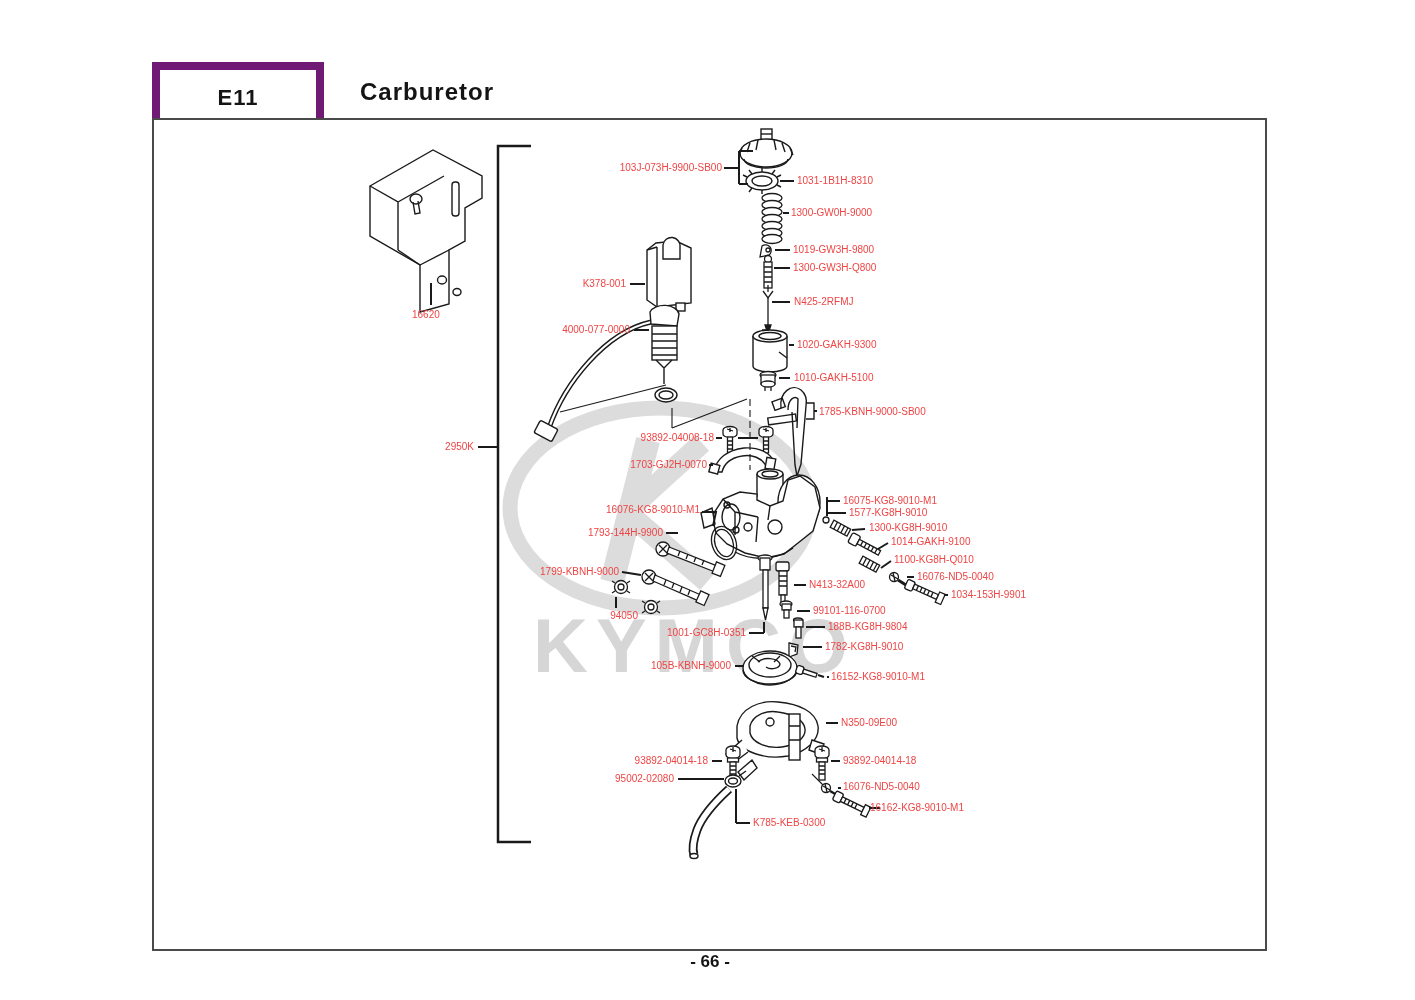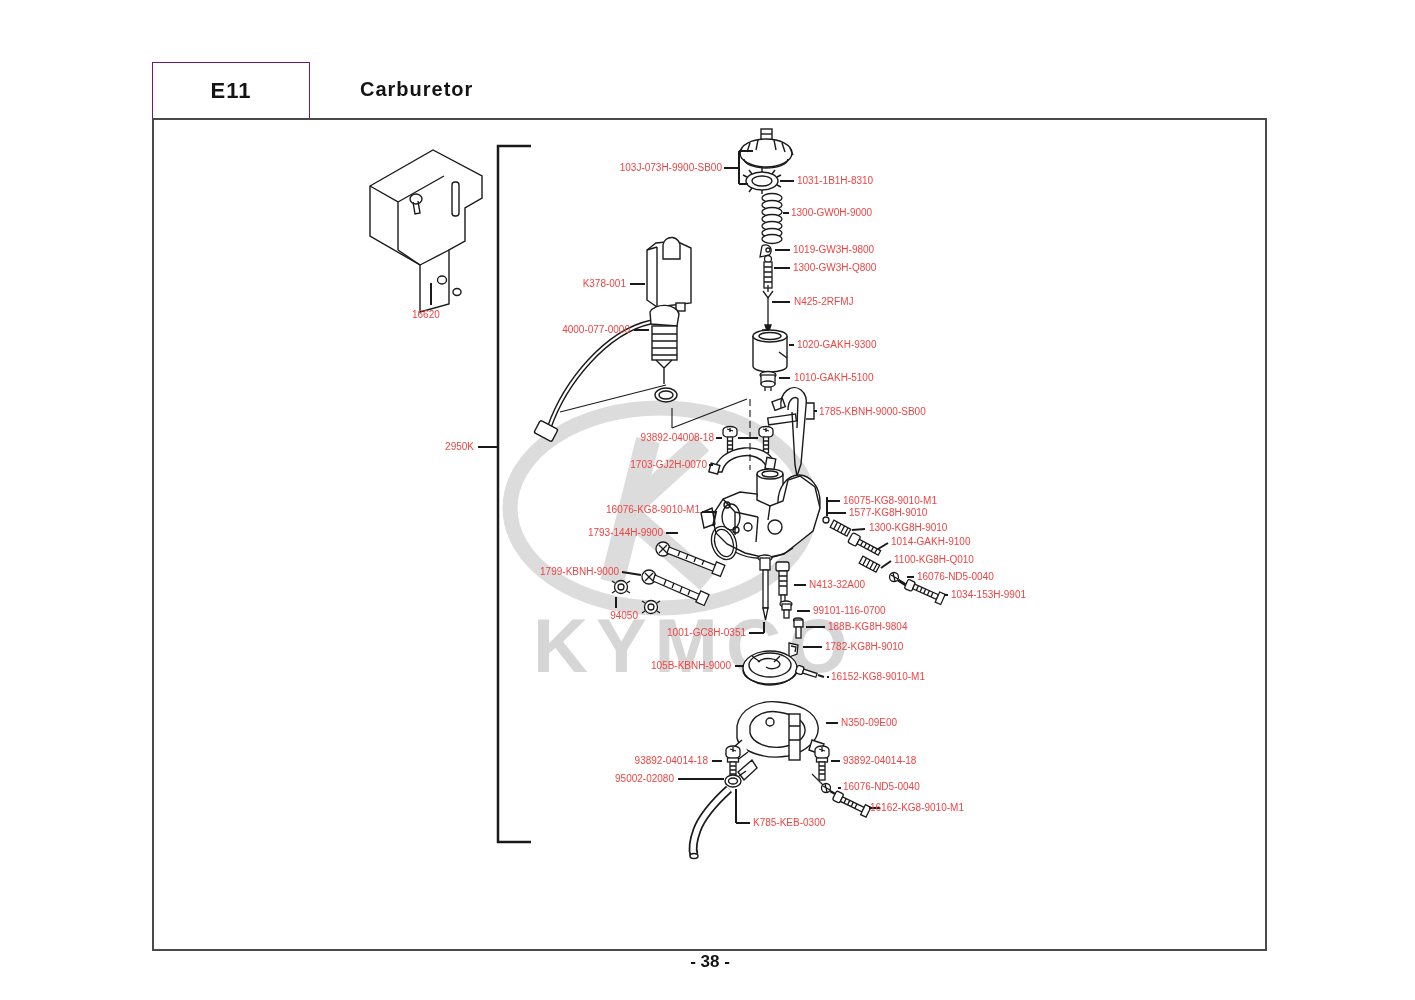--- a/index.html
+++ b/index.html
@@ -1,23 +1,23 @@
 <!DOCTYPE html>
 <html><head>
 <meta charset="utf-8">
 <style>
   html,body{margin:0;padding:0;background:#fff;}
   .page{position:relative;width:1415px;height:1000px;background:#fff;overflow:hidden;
         font-family:"Liberation Sans",sans-serif;color:#141414;}
   .code-box{position:absolute;left:152px;top:62px;width:156px;height:56px;
-            border:1px solid #701a75;display:flex;align-items:center;justify-content:center;
+            border:8px solid #701a75;display:flex;align-items:center;justify-content:center;
             font-size:22px;font-weight:bold;letter-spacing:1px;background:#fff;}
   .main-box{position:absolute;left:152px;top:118px;width:1111px;height:829px;
             border:2px solid #4a4a4a;background:#fff;}
-  .title{position:absolute;left:360px;top:78px;font-size:20px;font-weight:bold;letter-spacing:1px;}
+  .title{position:absolute;left:360px;top:78px;font-size:24px;font-weight:bold;letter-spacing:1px;}
   .footer{position:absolute;left:640px;top:952px;width:140px;text-align:center;
           font-size:17px;font-weight:bold;}
   svg.diagram{position:absolute;left:0;top:0;}
   .lbl{position:absolute;font-size:10px;font-weight:normal;line-height:14px;white-space:nowrap;
        transform:translateY(-50%);color:#ef4444;}
   .lbl.r{transform:translate(-100%,-50%);}
 </style>
 </head>
 <body>
 
@@ -393,14 +393,14 @@
   <div class="lbl r" style="left:731px;top:666px">105B-KBNH-9000</div>
   <div class="lbl" style="left:831px;top:677px">16152-KG8-9010-M1</div>
   <div class="lbl" style="left:841px;top:723px">N350-09E00</div>
   <div class="lbl r" style="left:708px;top:761px">93892-04014-18</div>
   <div class="lbl" style="left:843px;top:761px">93892-04014-18</div>
   <div class="lbl r" style="left:674px;top:779px">95002-02080</div>
   <div class="lbl" style="left:843px;top:787px">16076-ND5-0040</div>
   <div class="lbl" style="left:870px;top:808px">16162-KG8-9010-M1</div>
   <div class="lbl" style="left:753px;top:823px">K785-KEB-0300</div>
 
-  <div class="footer">- 38 -</div>
+  <div class="footer">- 66 -</div>
 </div>
 
 </body></html>

